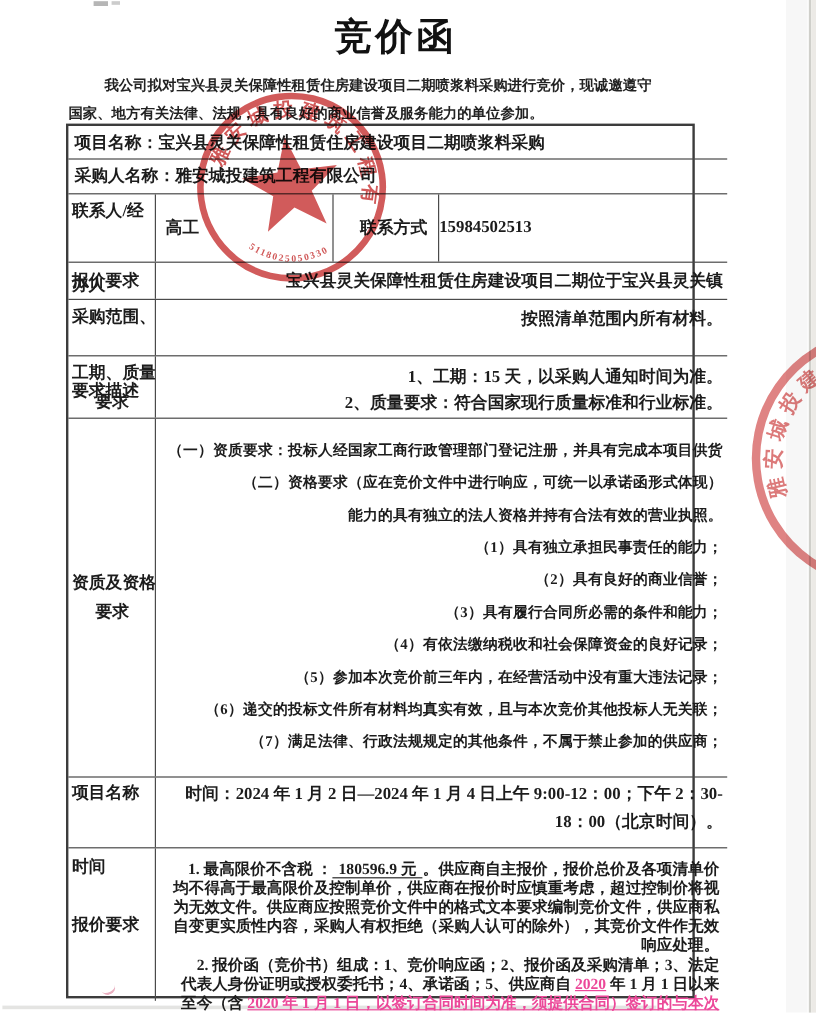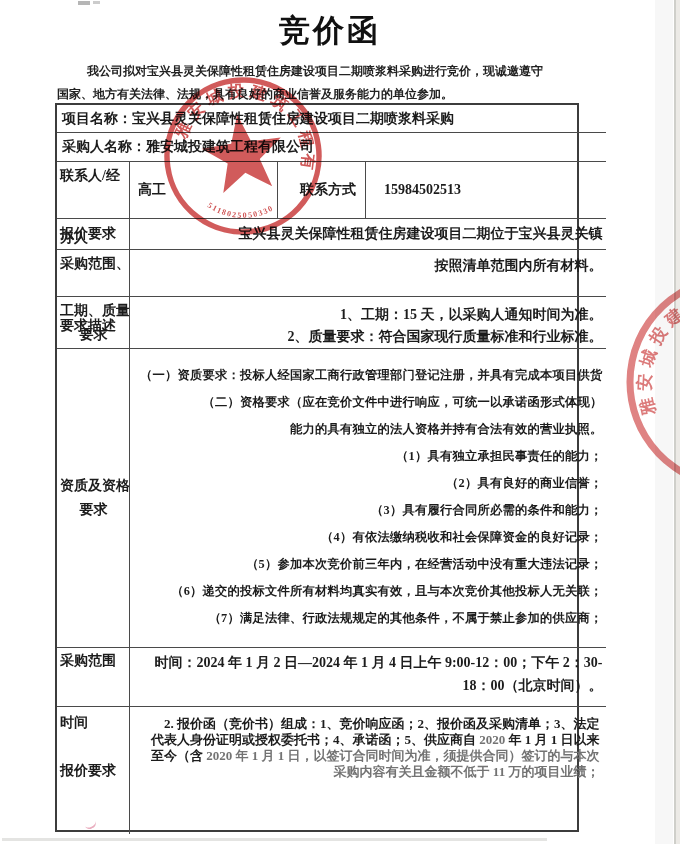--- a/index.html
+++ b/index.html
@@ -33,29 +33,29 @@
   .lbl{width:72px;flex:0 0 72px;padding:2px 2px 2px 3px;display:flex;flex-direction:column;gap:44px;}
   .lbl .line{white-space:nowrap;}
   .val{flex:1;padding:2px 4px 2px 10px;}
   .inline-row{align-items:center;padding-left:5px;white-space:nowrap;}
   .vcenter{display:flex;flex-direction:column;justify-content:center;}
   .spread{justify-content:space-between;padding-top:5px;padding-bottom:5px;}
   .centered2{justify-content:center;text-align:center;row-gap:6px;}
   .toppad{padding-top:7px;}
   .c-name{width:148px;flex:0 0 148px;display:flex;align-items:center;padding-left:8px;}
   .c-lbl2{width:88px;flex:0 0 88px;display:flex;align-items:center;padding-left:22px;}
-  .c-phone{flex:1;display:flex;align-items:center;padding-left:18px;}
+  .c-phone{flex:1;display:flex;align-items:center;padding-left:0;}
   .sched .line{white-space:nowrap;line-height:22px;}
   .qual{font-size:12.3px;letter-spacing:.2px;padding-top:13px;}
   .qual .line{white-space:nowrap;line-height:27px;}
   .pub{line-height:23px;padding-top:3px;}
   .quo{font-size:13px;line-height:16px;padding-top:9px;padding-right:7px;}
   .quo p{margin:0;text-indent:16px;}
   .price{border-bottom:1.5px solid #2a2a2a;padding:0 2px;}
-  .faded{color:#737373;}
+  .faded{color:#ec4899;text-decoration:underline;}
 
   
   .stamp{position:absolute;mix-blend-mode:multiply;pointer-events:none;}
   .stamp-main{left:155px;top:68px;opacity:.88;transform:rotate(-8deg);}
   .stamp-edge{left:614px;top:262px;opacity:.8;transform:rotate(-10deg);}
   .seal-txt{font-family:"Liberation Serif","DejaVu Serif",serif;font-weight:bold;}
 </style>
 </head>
 <body>
 
@@ -139,31 +139,32 @@
         <div class="line">（3）具有履行合同所必需的条件和能力；</div>
         <div class="line">（4）有依法缴纳税收和社会保障资金的良好记录；</div>
         <div class="line">（5）参加本次竞价前三年内，在经营活动中没有重大违法记录；</div>
         <div class="line">（6）递交的投标文件所有材料均真实有效，且与本次竞价其他投标人无关联；</div>
         <div class="line">（7）满足法律、行政法规规定的其他条件，不属于禁止参加的供应商；</div>
       </div>
     </div>
 
     <div class="trow">
       <div class="cell lbl" style="padding-top:4px">
-        <div class="line">采购范围</div>
+        <div class="line">项目名称</div>
         <div class="line">时间</div>
       </div>
       <div class="cell val pub">时间：2024 年 1 月 2 日—2024 年 1 月 4 日上午 9:00-12：00；下午 2：30-18：00（北京时间）。</div>
     </div>
 
     <div class="trow">
       <div class="cell lbl vcenter">
         <div class="line">报价要求</div>
       </div>
       <div class="cell val quo">
+        <p><span>1. 最高限价不含税 ：</span><span class="price"> 180596.9 元 </span><span>。供应商自主报价，报价总价及各项清单价均不得高于最高限价及控制单价，供应商在报价时应慎重考虑，超过控制价将视为无效文件。供应商应按照竞价文件中的格式文本要求编制竞价文件，供应商私自变更实质性内容，采购人有权拒绝（采购人认可的除外），其竞价文件作无效响应处理。</span></p>
         <p><span>2. 报价函（竞价书）组成：1、竞价响应函；2、报价函及采购清单；3、法定代表人身份证明或授权委托书；4、承诺函；5、供应商自 </span><span class="faded">2020</span><span> 年 1 月 1 日以来至今（含 </span><span class="faded">2020 年 1 月 1 日，以签订合同时间为准，须提供合同）签订的与本次采购内容有关且金额不低于 11 万的项目业绩；</span></p>
       </div>
     </div>
 
   </div>
 
   <svg class="stamp stamp-main" width="176" height="176" viewBox="-88 -88 176 176">
     <circle cx="0" cy="0" r="76" fill="none" stroke="#c53030" stroke-width="5.5" opacity=".9"></circle>
     <polygon points="0,-42 -10,-13.7 -40,-13 -16.2,5.3 -24.7,34 0,17 24.7,34 16.2,5.3 40,-13 10,-13.7" fill="#c53030" opacity=".9"></polygon>
     <defs>

